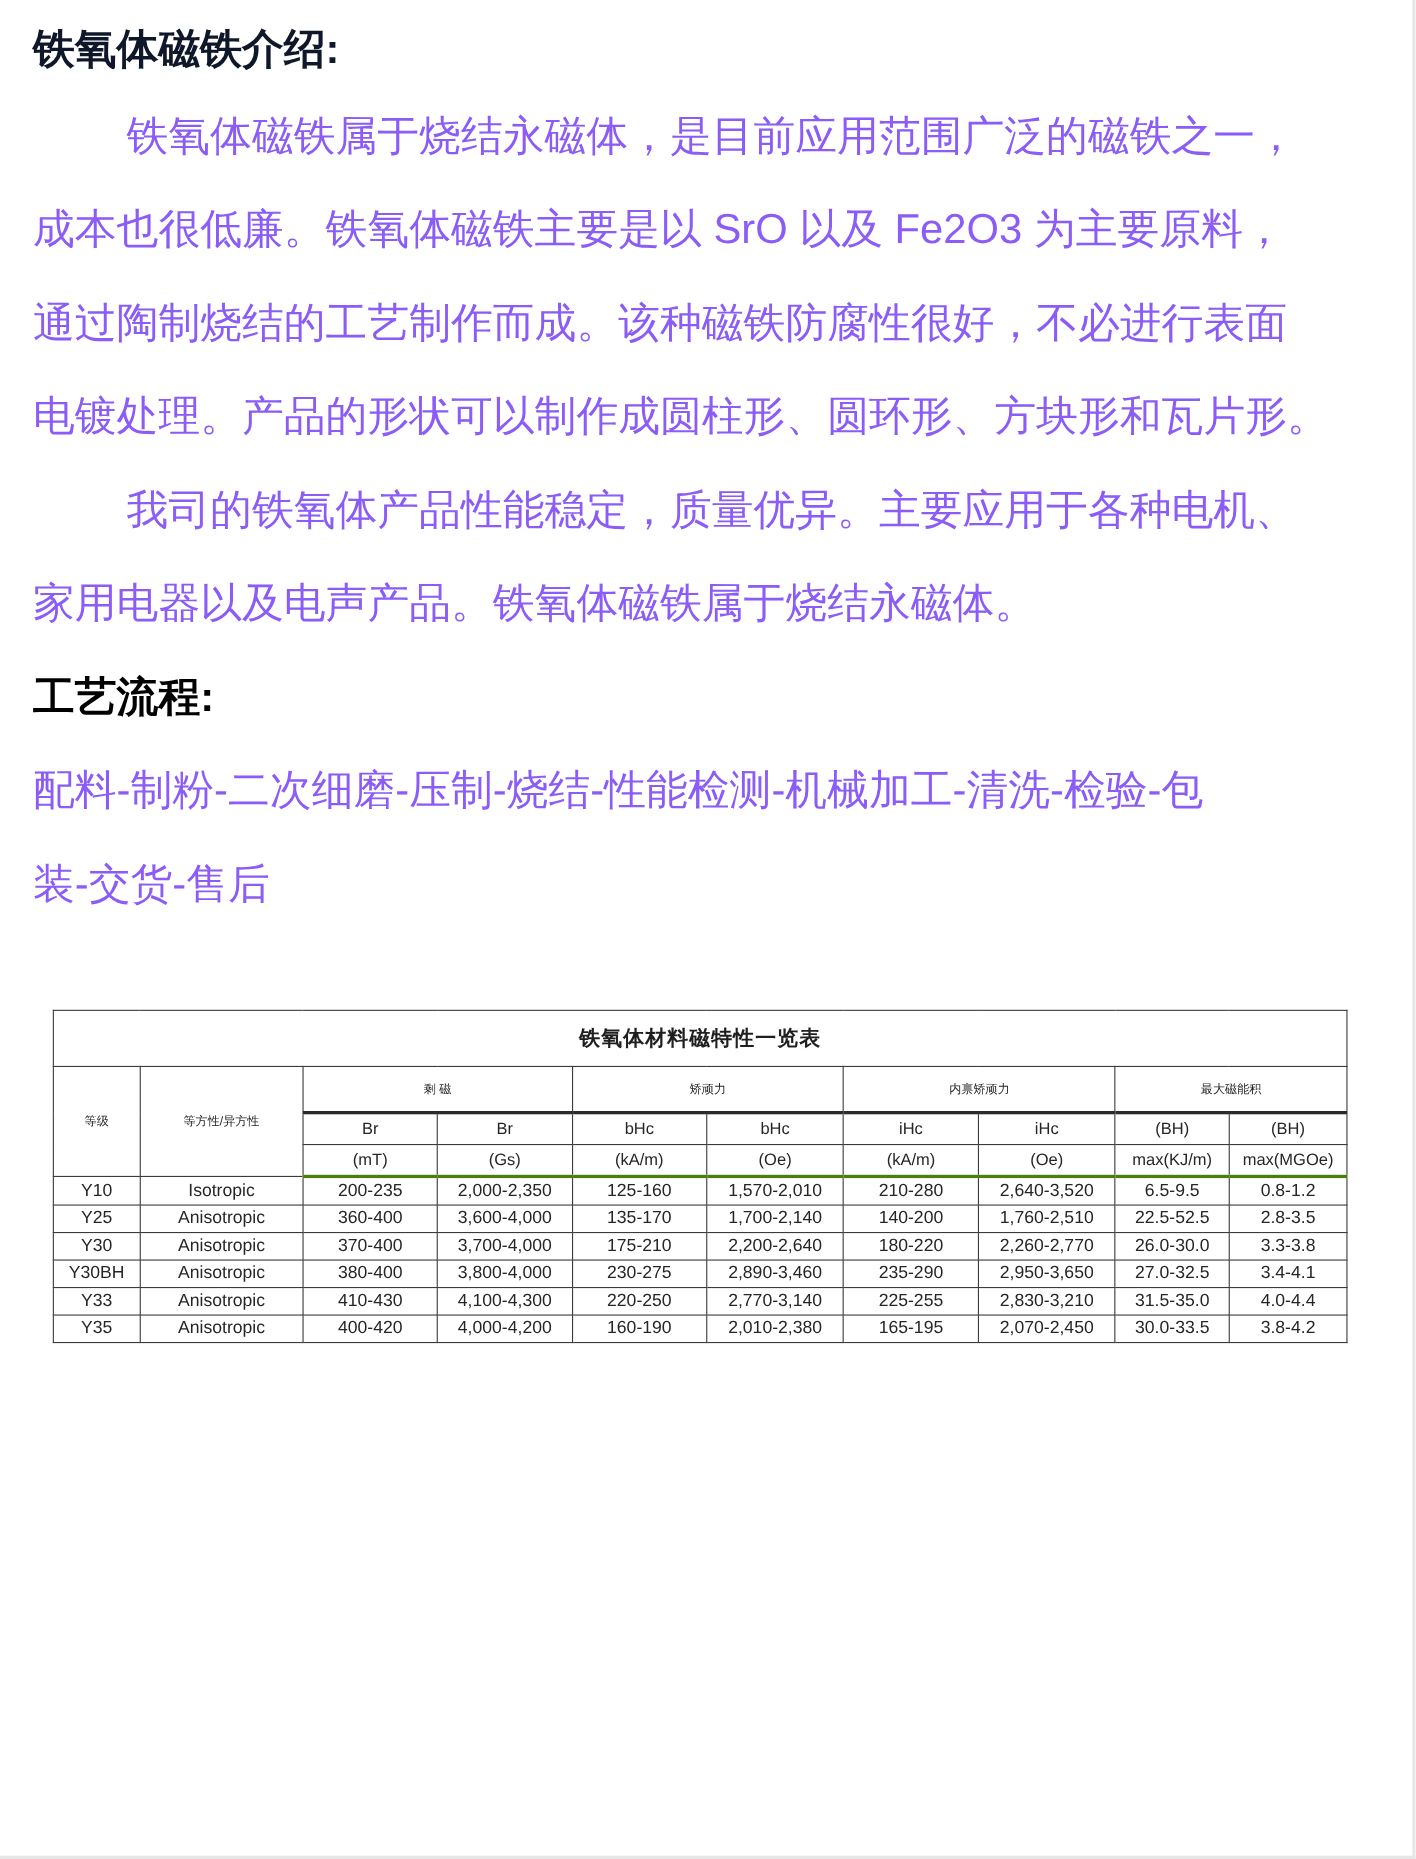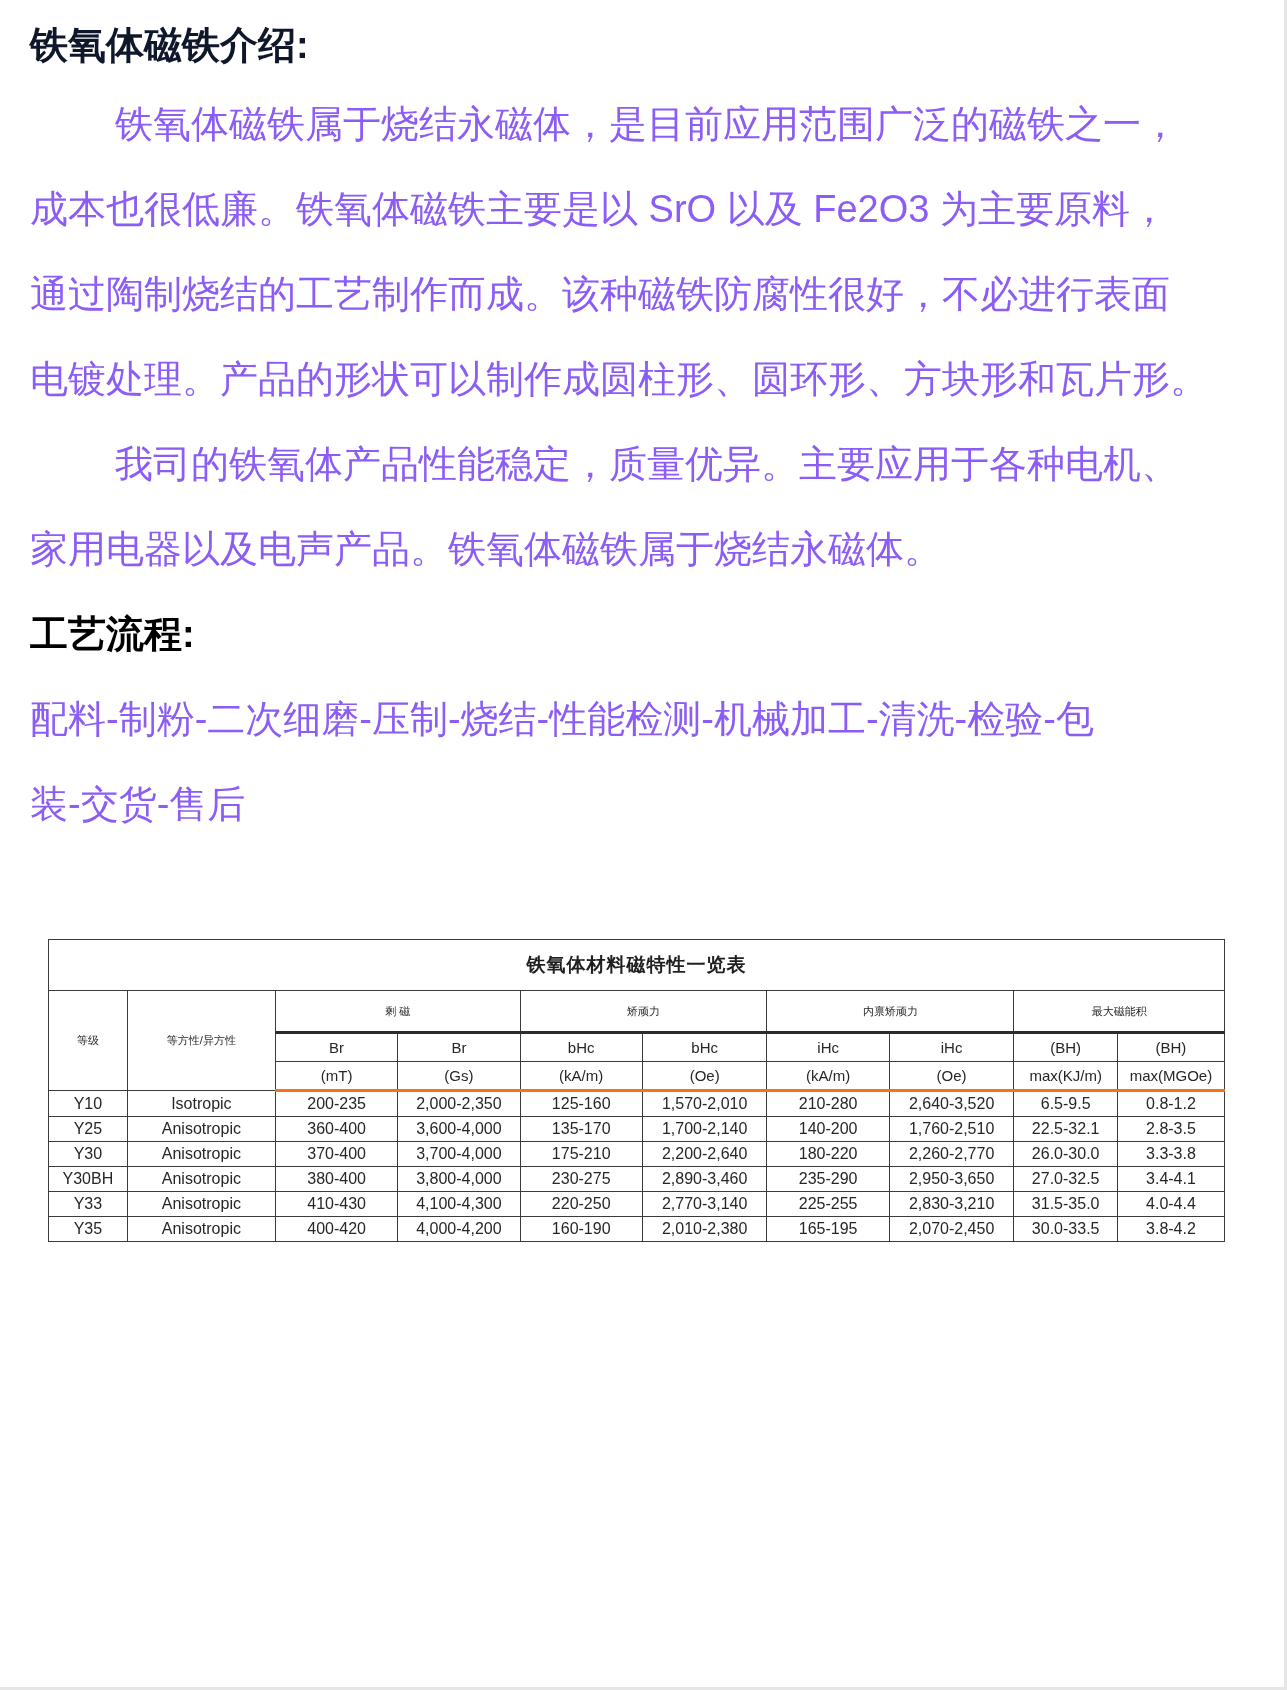--- a/index.html
+++ b/index.html
@@ -40,21 +40,21 @@
     font-weight: bold;
     color: #000000;
   }
 
   
   table.props {
     border-collapse: collapse;
     table-layout: fixed;
     width: 1177px;
     margin-left: 18px;
-    margin-top: 92px;
+    margin-top: 71px;
     color: #262626;
     font-family: "Liberation Sans", sans-serif;
   }
   table.props td, table.props th {
     border: 1px solid #3b3b3b;
     padding: 0;
     text-align: center;
     vertical-align: middle;
     font-weight: normal;
     overflow: hidden;
@@ -67,21 +67,21 @@
     color: #1f1f1f;
     letter-spacing: 1px;
   }
   tr.group-row th { height: 40px; font-size: 11px; }
   tr.sub-row th   { height: 27px; font-size: 15px; }
   tr.unit-row th  { height: 27px; font-size: 15px; }
   tr.data-row td  { height: 24px; font-size: 16px; }
   th.span-head { font-size: 15px; }
   
   tr.group-row th.grp { border-bottom: 3px solid #2b2b2b; }
-  tr.unit-row th { border-bottom: 3px solid #f97316; }
+  tr.unit-row th { border-bottom: 3px solid #4d7c0f; }
   th.span-head { border-bottom: 3px solid #2b2b2b; }
 </style>
 </head>
 <body>
 
 <div class="page">
   <div class="doc">
 
     <h1 class="intro-heading">铁氧体磁铁介绍:</h1>
 
@@ -160,21 +160,21 @@
         </tr>
         <tr class="data-row">
           <td>Y25</td>
           <td>Anisotropic</td>
           <td>360-400</td>
           <td>3,600-4,000</td>
           <td>135-170</td>
           <td>1,700-2,140</td>
           <td>140-200</td>
           <td>1,760-2,510</td>
-          <td>22.5-32.1</td>
+          <td>22.5-52.5</td>
           <td>2.8-3.5</td>
         </tr>
         <tr class="data-row">
           <td>Y30</td>
           <td>Anisotropic</td>
           <td>370-400</td>
           <td>3,700-4,000</td>
           <td>175-210</td>
           <td>2,200-2,640</td>
           <td>180-220</td>

